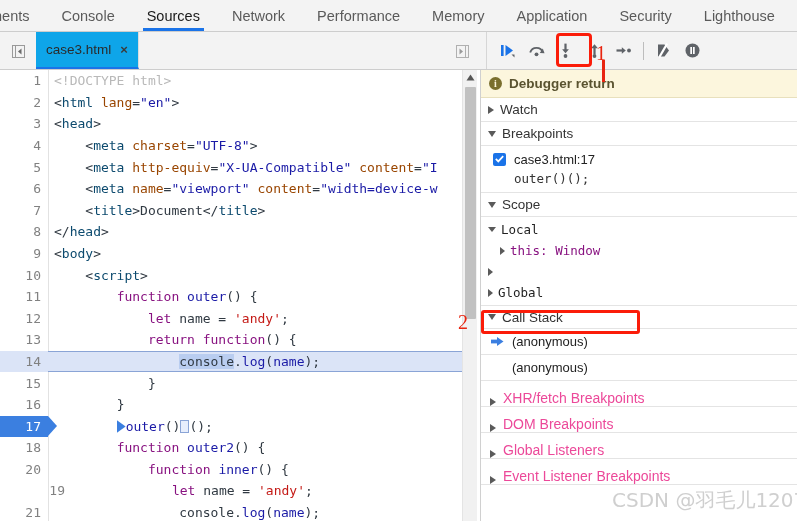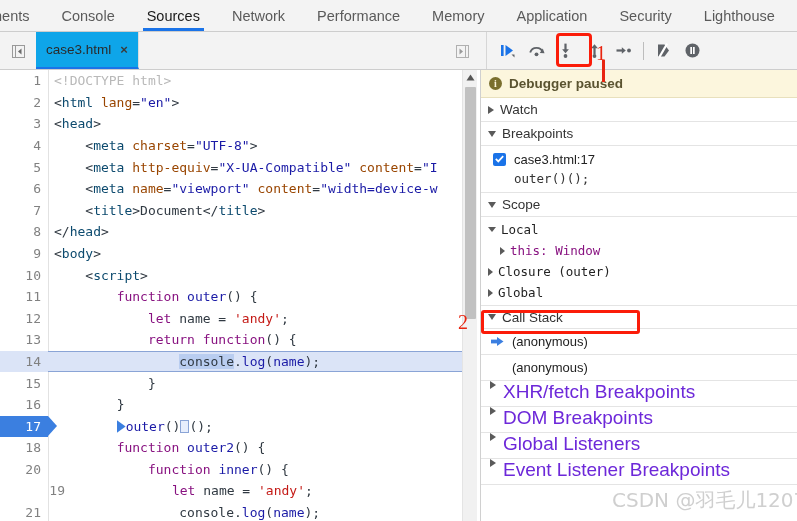--- a/index.html
+++ b/index.html
@@ -265,23 +265,23 @@
   }
   .scope-row .tri { border-left-width: 5.5px; border-top-width: 4px; border-bottom-width: 4px; }
   .scope-row .tri.open { border-top-width: 5.5px; border-left-width: 4px; border-right-width: 4px; }
   .cs-row {
     height: 26px; display: flex; align-items: center; gap: 8px;
     padding-left: 10px; border-bottom: 1px solid #e4e4e4;
     font-size: 13px; color: #222;
   }
   .cs-arrow { width: 13px; flex: none; display: flex; align-items: center; }
   .sb-foot {
-    height: 26px; display: flex; align-items: flex-start; gap: 7px;
+    height: 26px; display: flex; align-items: flex-end; gap: 7px;
     padding-left: 9px; border-bottom: 1px solid #e4e4e4;
-    font-size: 19px; color: #6d28d9;
+    font-size: 14px; color: #ec4899;
   }
 
   
   .anno-box-2 {
     position: absolute; left: 481px; top: 310px; width: 159px; height: 24px;
     border: 3px solid #fb1c09; border-radius: 3px;
     pointer-events: none; z-index: 40;
   }
   .anno-num-2 {
     position: absolute; left: 458px; top: 311px;
@@ -521,21 +521,21 @@
       </svg>
     </div>
     <div class="ed-scroll-thumb"></div>
   </div>
   <div class="ed-right-edge"></div>
 
   <div class="sidebar">
 
     <div class="paused-banner">
       <span class="info-dot">i</span>
-      <span>Debugger paused</span>
+      <span>Debugger return</span>
     </div>
 
     <div class="sb-section">
       <span class="tri"></span>
       <span>Watch</span>
     </div>
 
     <div class="sb-section">
       <span class="tri open"></span>
       <span>Breakpoints</span>
@@ -562,21 +562,20 @@
       <div class="scope-row" style="padding-left:2px;">
         <span class="tri open"></span>
         <span>Local</span>
       </div>
       <div class="scope-row" style="padding-left:14px;">
         <span class="tri"></span>
         <span style="color:#881280;">this: Window</span>
       </div>
       <div class="scope-row" style="padding-left:2px;">
         <span class="tri"></span>
-        <span>Closure (outer)</span>
       </div>
       <div class="scope-row" style="padding-left:2px;">
         <span class="tri"></span>
         <span>Global</span>
       </div>
     </div>
 
     <div class="sb-section" style="border-top:1px solid #e4e4e4;text-align:right;">
       <span class="tri open"></span>
       <span>Call Stack</span>

